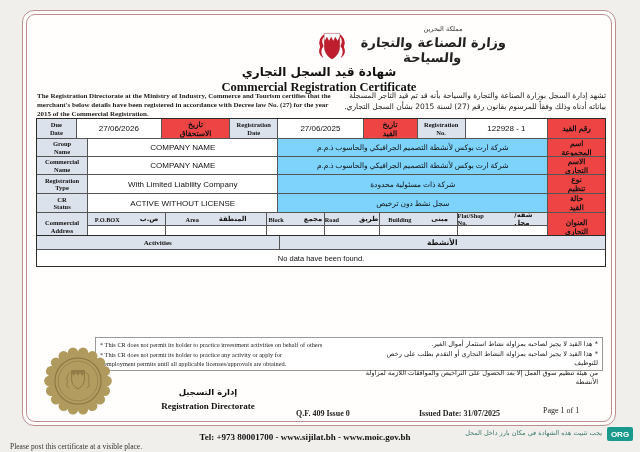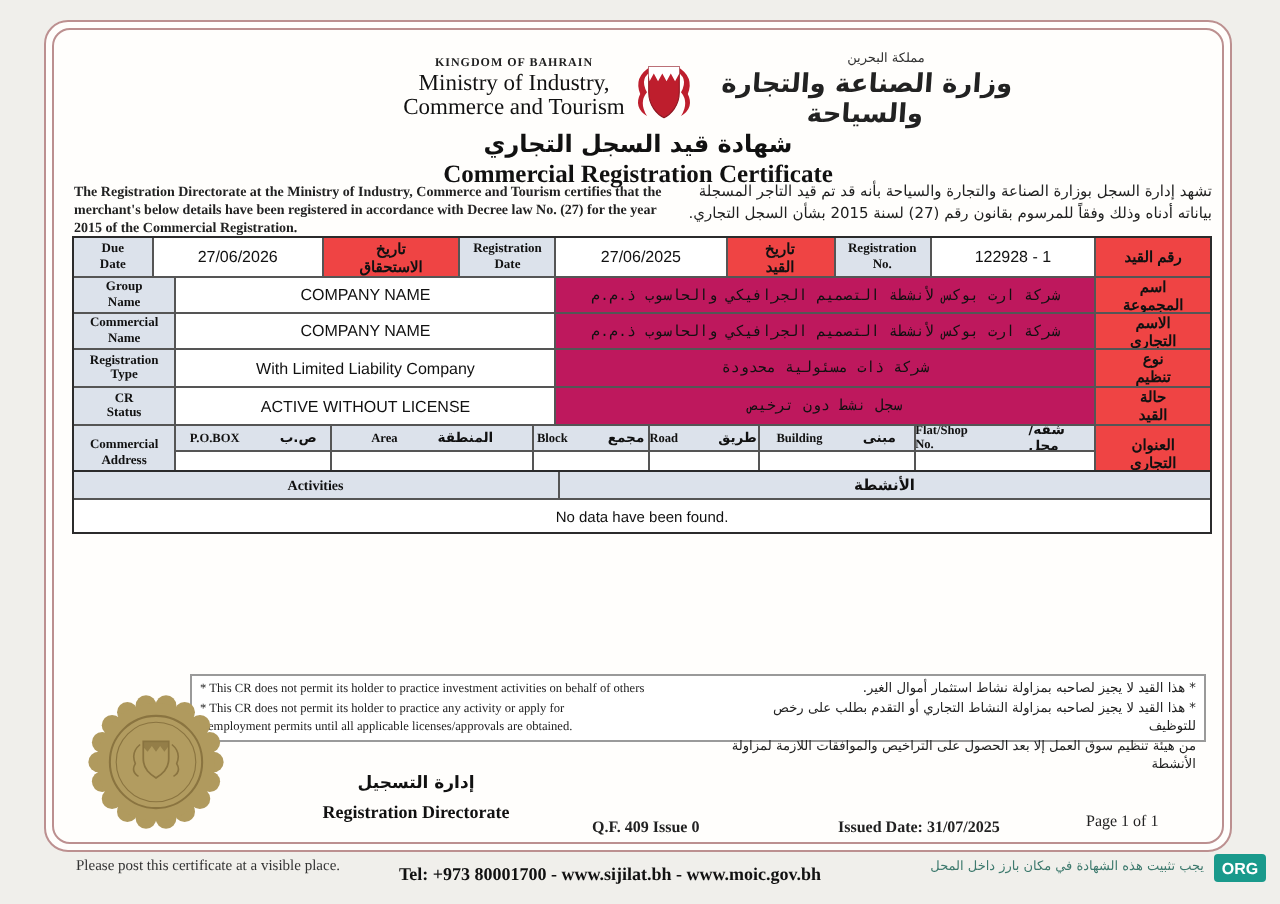--- a/index.html
+++ b/index.html
@@ -37,21 +37,21 @@
   .mtable{left:13px;top:107px;width:568px;border:1.5px solid #2b2b2b;background:#fff;}
   .trow{display:flex;border-bottom:1px solid #555;}
   .trow:last-child{border-bottom:none;}
   .cell{border-right:1px solid #555;display:flex;align-items:center;justify-content:center;
     text-align:center;overflow:hidden;box-sizing:border-box;padding:0 14px;}
   .trow .cell:last-child{border-right:none;}
   .hc{background:#dce2eb;font-size:6.5px;line-height:7.5px;font-weight:bold;color:#111;}
   .hc-ar{background:#ef4444;font-size:7.5px;font-weight:bold;color:#111;
     font-family:Liberation Sans, sans-serif;direction:rtl;}
   .vc{font-family:"Liberation Sans",sans-serif;font-size:8px;color:#111;background:#fff;}
-  .vc-ar{font-family:Liberation Mono, monospace;font-size:7.5px;color:#111;background:#be185d;direction:rtl;}
+  .vc-ar{font-family:Liberation Serif, serif;font-size:7.5px;color:#111;background:#7dd3fc;direction:rtl;}
   .addr-mid{display:flex;flex-direction:column;width:81%;border-right:1px solid #555;box-sizing:border-box;}
   .addr-hrow{display:flex;height:12px;border-bottom:1px solid #555;}
   .addr-vrow{display:flex;flex:1;}
   .addr-cell{border-right:1px solid #555;display:flex;align-items:center;justify-content:center;
     gap:20px;box-sizing:border-box;overflow:hidden;}
   .addr-hrow .addr-cell{background:#dce2eb;}
   .addr-cell:last-child{border-right:none;}
   .addr-en{font-size:6.3px;font-weight:bold;color:#111;}
   .addr-ar{font-size:6.8px;font-weight:bold;color:#111;font-family:"DejaVu Sans",sans-serif;}
   
@@ -70,42 +70,35 @@
   .notes-ar{width:47%;padding:2px 4px 0 0;font-size:6.6px;line-height:9.5px;color:#222;text-align:right;
     direction:rtl;font-family:"DejaVu Sans",sans-serif;box-sizing:border-box;}
   
   .dir-ar{left:133px;top:376px;width:104px;text-align:center;font-size:8.5px;font-weight:bold;
     font-family:"DejaVu Sans",sans-serif;color:#111;}
   .dir-en{left:110px;top:390px;width:150px;text-align:center;font-size:9px;font-weight:bold;color:#111;}
   .qf{left:273px;top:398px;font-size:8px;font-weight:bold;color:#222;}
   .issued{left:396px;top:398px;font-size:8px;font-weight:bold;color:#222;}
   .pageof{left:520px;top:395px;font-size:8px;color:#222;}
   
-  .post-notice{left:10px;top:428px;font-size:7.5px;color:#333;margin-left:28px;}
+  .post-notice{left:10px;top:442px;font-size:7.5px;color:#333;}
   .tel-line{left:0;right:30px;top:432px;text-align:center;font-size:9px;font-weight:bold;color:#111;}
   .ar-bottom{right:38px;top:429px;font-size:6.5px;color:#3e7a6e;direction:rtl;
     font-family:"DejaVu Sans",sans-serif;}
   .org-badge{right:7px;top:427px;width:26px;height:14px;background:#1a9a8c;border-radius:2px;
     color:#fff;font-family:"Liberation Sans",sans-serif;font-size:8px;font-weight:bold;
     display:flex;align-items:center;justify-content:center;}
   .seal{left:20px;top:332px;}
 </style>
 </head>
 <body>
 
 <div class="cert">
   <div class="cert-inner"></div>
 
-  <div class="abs en-block">
-    <div class="kingdom-en">KINGDOM OF BAHRAIN</div>
-    <div class="ministry-en">
-      <div>Ministry of Industry,</div>
-      <div>Commerce and Tourism</div>
-    </div>
-  </div>
 
   <svg class="abs" style="left:292px;top:16px;" width="34" height="40" viewBox="0 0 40 46">
     <path d="M12,7 Q2,13 6,23 Q2,31 10,36 Q5,28 10,22 Q5,13 14,9 Z" fill="#be1e2d"></path>
     <path d="M28,7 Q38,13 34,23 Q38,31 30,36 Q35,28 30,22 Q35,13 26,9 Z" fill="#be1e2d"></path>
     <path d="M11,7 H29 V22 C29,30 24,35 20,37 C16,35 11,30 11,22 Z" fill="#be1e2d" stroke="#8c1520" stroke-width="0.6"></path>
     <path d="M11,7 H29 V11 L26.5,15.5 L24,11 L21.5,15.5 L19,11 L16.5,15.5 L14,11 L11.5,15.5 L11,12 Z" fill="#ffffff"></path>
   </svg>
 
   <div class="abs ar-kingdom" dir="rtl">مملكة البحرين</div>
   <div class="abs ar-ministry" dir="rtl">وزارة الصناعة والتجارة والسياحة</div>

